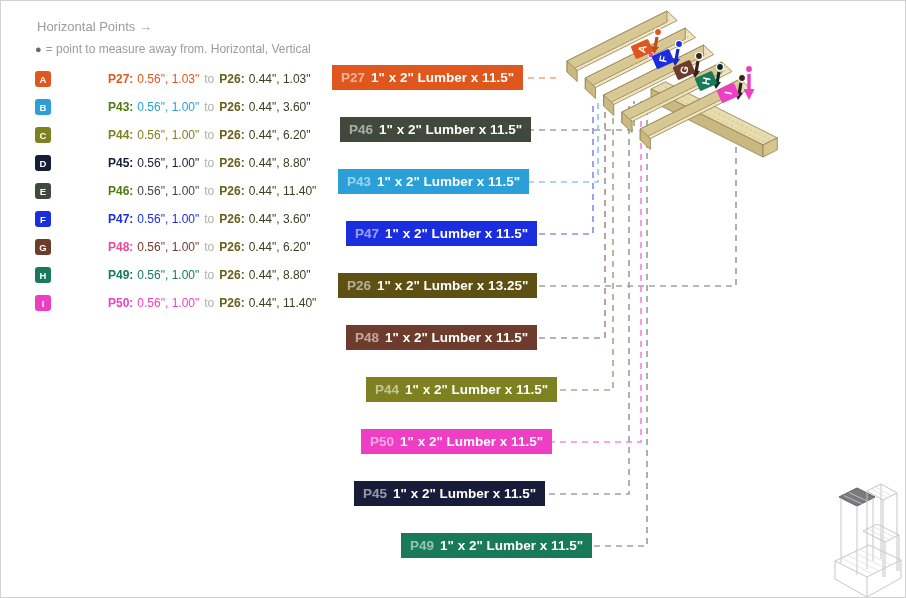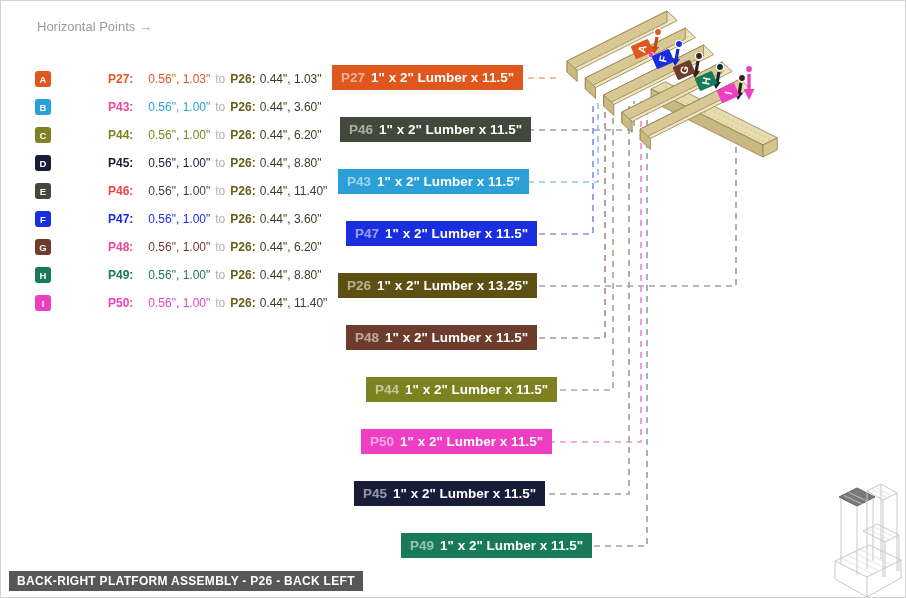--- a/index.html
+++ b/index.html
@@ -5,21 +5,21 @@
   html,body{margin:0;padding:0;background:#fff;}
   .canvas{position:relative;width:906px;height:598px;background:#ffffff;border:1px solid #d2d2d2;
           font-family:"Liberation Sans",sans-serif;overflow:hidden;box-sizing:border-box;}
   .hdr-title{position:absolute;left:36px;top:18px;font-size:13px;color:#9b9b9b;}
   .hdr-note{position:absolute;left:34px;top:41px;font-size:12px;color:#9b9b9b;}
   .hdr-note .dot{color:#6a6a6a;font-size:11px;margin-right:4px;}
   .plist{position:absolute;left:34px;top:64px;}
   .prow{height:28px;display:flex;align-items:center;font-size:12px;color:#333;}
   .pbadge{width:16px;height:16px;border-radius:3px;color:#fff;font-size:9.5px;font-weight:bold;
           display:flex;align-items:center;justify-content:center;margin-right:9px;flex:0 0 auto;}
-  .prow b.code{font-weight:bold;margin-right:15px;padding-left:48px;}
+  .prow b.code{font-weight:bold;margin-right:4px;padding-left:48px;}
   .prow .vals{margin-right:5px;}
   .prow .to{color:#b0b0b0;margin-right:5px;}
   .prow b.ref{margin-right:4px;}
   .tag{position:absolute;height:25px;line-height:25px;padding:0 9px;font-size:13.5px;font-weight:bold;
        color:#fff;white-space:nowrap;}
   .tag .code{color:rgba(255,255,255,0.55);margin-right:6px;}
   .tag-0{left:331px;top:64px}.tag-1{left:339px;top:116px}.tag-2{left:337px;top:168px}
   .tag-3{left:345px;top:220px}.tag-4{left:337px;top:272px}.tag-5{left:345px;top:324px}
   .tag-6{left:365px;top:376px}.tag-7{left:360px;top:428px}.tag-8{left:353px;top:480px}
   .tag-9{left:400px;top:532px}
@@ -166,33 +166,36 @@
       <polygon class="mm" points="862,530 876,523 898,534 884,541"></polygon>
       <path class="mm-h" d="M867,528 L889,539 M872,525.5 L894,536.5"></path>
       <path class="mm" d="M884,541 V576 M898,534 V570"></path>
       <polygon class="mm" points="834,560 866,576 900,559 868,544"></polygon>
       <path class="mm-h" d="M840,557 L872,573 M846,554 L878,570 M852,551 L884,567 M858,548 L890,564"></path>
       <path class="mm" d="M834,560 V578 M866,576 V596 M900,559 V577 M834,578 L866,596 L900,577"></path>
     </g>
   </svg>
 
   <div class="hdr-title">Horizontal Points →</div>
+  <div class="hdr-note">
+    <span class="dot">●</span><span>= point to measure away from. Horizontal, Vertical</span>
+  </div>
 
   <div class="plist">
     <div class="prow">
       <span class="pbadge" style="background: rgb(224, 87, 30);">A</span>
       <b class="code" style="color: rgb(224, 87, 30);">P27:</b>
       <span class="vals" style="color: rgb(224, 87, 30);">0.56", 1.03"</span>
       <span class="to">to</span>
       <b class="ref" style="color: rgb(107, 93, 26);">P26:</b>
       <span class="refv" style="color: rgb(63, 60, 34);">0.44", 1.03"</span>
     </div>
     <div class="prow">
       <span class="pbadge" style="background: rgb(43, 160, 216);">B</span>
-      <b class="code" style="color: #ec4899;">P43:</b>
+      <b class="code" style="color: #4d7c0f;">P43:</b>
       <span class="vals" style="color: rgb(43, 160, 216);">0.56", 1.00"</span>
       <span class="to">to</span>
       <b class="ref" style="color: rgb(107, 93, 26);">P26:</b>
       <span class="refv" style="color: rgb(63, 60, 34);">0.44", 3.60"</span>
     </div>
     <div class="prow">
       <span class="pbadge" style="background: rgb(125, 129, 31);">C</span>
       <b class="code" style="color: rgb(125, 129, 31);">P44:</b>
       <span class="vals" style="color: rgb(125, 129, 31);">0.56", 1.00"</span>
       <span class="to">to</span>
@@ -202,21 +205,21 @@
     <div class="prow">
       <span class="pbadge" style="background: rgb(23, 28, 56);">D</span>
       <b class="code" style="color: rgb(23, 28, 56);">P45:</b>
       <span class="vals" style="color: rgb(23, 28, 56);">0.56", 1.00"</span>
       <span class="to">to</span>
       <b class="ref" style="color: rgb(107, 93, 26);">P26:</b>
       <span class="refv" style="color: rgb(63, 60, 34);">0.44", 8.80"</span>
     </div>
     <div class="prow">
       <span class="pbadge" style="background: rgb(64, 73, 60);">E</span>
-      <b class="code" style="color: #ef4444;">P46:</b>
+      <b class="code" style="color: #4d7c0f;">P46:</b>
       <span class="vals" style="color: rgb(64, 73, 60);">0.56", 1.00"</span>
       <span class="to">to</span>
       <b class="ref" style="color: rgb(107, 93, 26);">P26:</b>
       <span class="refv" style="color: rgb(63, 60, 34);">0.44", 11.40"</span>
     </div>
     <div class="prow">
       <span class="pbadge" style="background: rgb(26, 46, 224);">F</span>
       <b class="code" style="color: rgb(26, 46, 224);">P47:</b>
       <span class="vals" style="color: rgb(26, 46, 224);">0.56", 1.00"</span>
       <span class="to">to</span>
@@ -253,15 +256,14 @@
   <div class="tag tag-1" style="background: rgb(64, 73, 60);"><span class="code">P46</span><span>1" x 2" Lumber x 11.5"</span></div>
   <div class="tag tag-2" style="background: rgb(43, 160, 216);"><span class="code">P43</span><span>1" x 2" Lumber x 11.5"</span></div>
   <div class="tag tag-3" style="background: rgb(26, 46, 224);"><span class="code">P47</span><span>1" x 2" Lumber x 11.5"</span></div>
   <div class="tag tag-4" style="background: rgb(94, 80, 19);"><span class="code">P26</span><span>1" x 2" Lumber x 13.25"</span></div>
   <div class="tag tag-5" style="background: rgb(110, 60, 44);"><span class="code">P48</span><span>1" x 2" Lumber x 11.5"</span></div>
   <div class="tag tag-6" style="background: rgb(125, 129, 31);"><span class="code">P44</span><span>1" x 2" Lumber x 11.5"</span></div>
   <div class="tag tag-7" style="background: rgb(237, 62, 196);"><span class="code">P50</span><span>1" x 2" Lumber x 11.5"</span></div>
   <div class="tag tag-8" style="background: rgb(23, 28, 56);"><span class="code">P45</span><span>1" x 2" Lumber x 11.5"</span></div>
   <div class="tag tag-9" style="background: rgb(24, 122, 88);"><span class="code">P49</span><span>1" x 2" Lumber x 11.5"</span></div>
 
-  <div class="footer">BACK-RIGHT PLATFORM ASSEMBLY - P26 - BACK LEFT</div>
 
 </div>
 
 </body></html>

